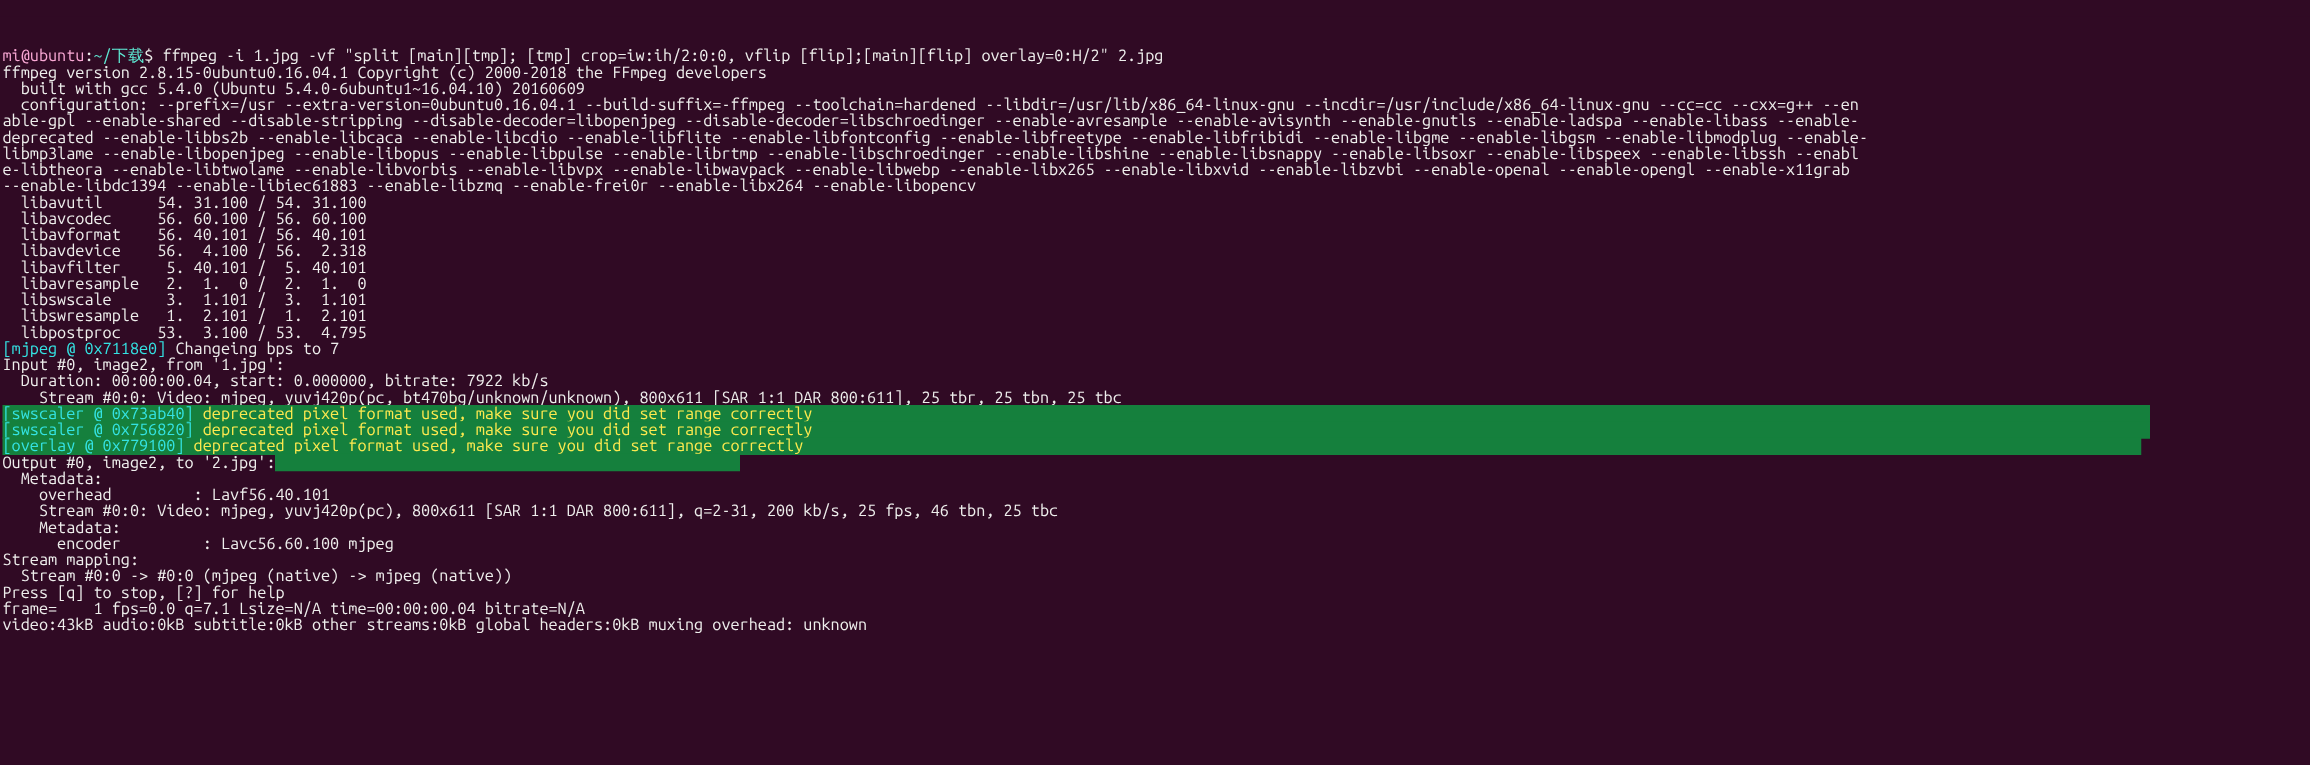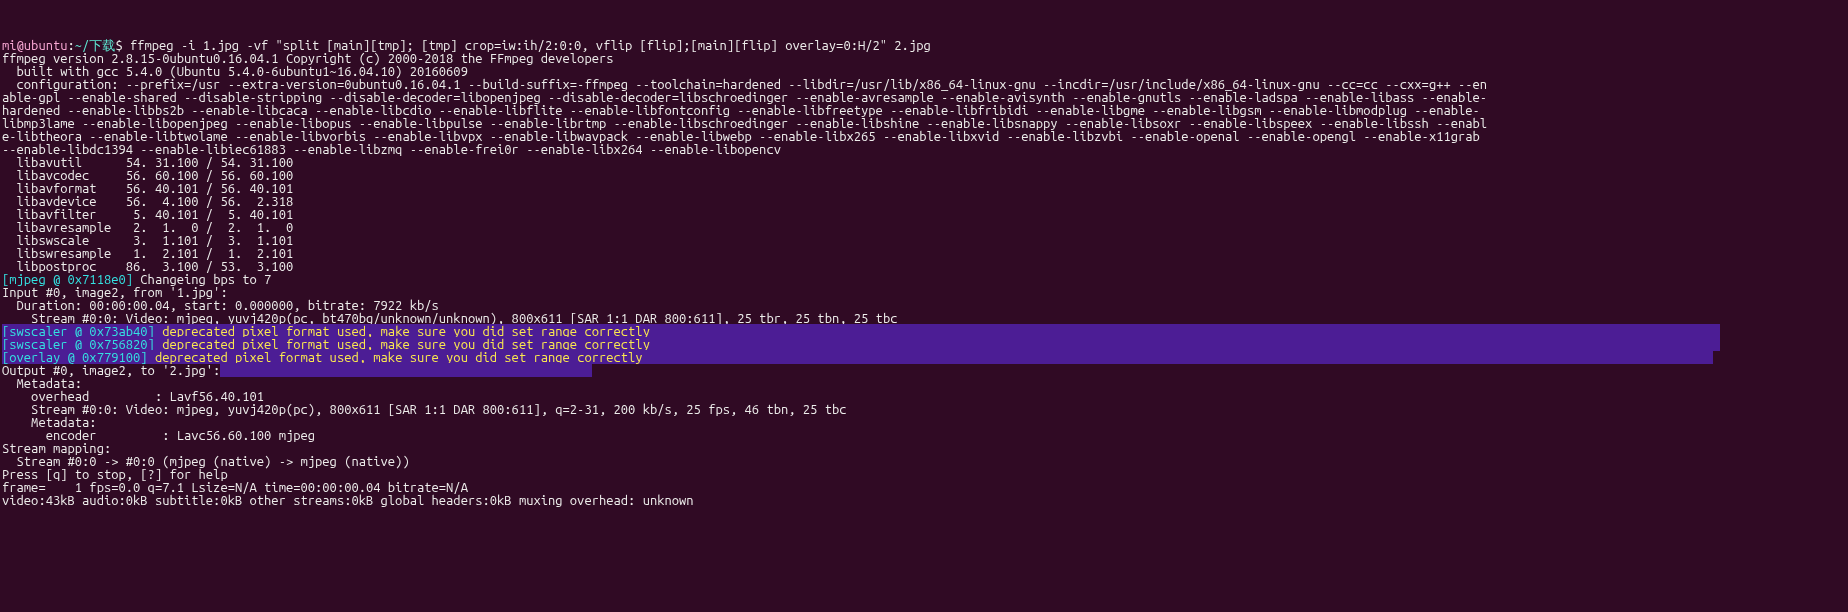--- a/index.html
+++ b/index.html
@@ -2,43 +2,43 @@
 <html><head>
 <meta charset="utf-8">
 <style>
   html,body{margin:0;padding:0;background:#300a24;color:#fff;font-family:"Ubuntu Mono","DejaVu Sans Mono",monospace;font-size:13px;line-height:13px;white-space:pre;width:1848px;height:612px;overflow:hidden}
   .term{padding:0 2px}
   .green{color:#f9a8d4}
   .blue{color:#5eead4}
   .cyan{color:#34e2e2}
   .yellow{color:#fce94f}
   .white{color:#eeeeec}
-  .sel{background:#4c1d95;color:#eeeeec}
+  .sel{background:#15803d;color:#eeeeec}
 </style>
 </head>
 <body>
 
 <div class="term"><span class="green">mi@ubuntu</span><span class="white">:</span><span class="blue">~/下载</span><span class="white">$ </span><span class="white">ffmpeg -i 1.jpg -vf "split [main][tmp]; [tmp] crop=iw:ih/2:0:0, vflip [flip];[main][flip] overlay=0:H/2" 2.jpg</span>
 <span class="white">ffmpeg version 2.8.15-0ubuntu0.16.04.1 Copyright (c) 2000-2018 the FFmpeg developers</span>
 <span class="white">  built with gcc 5.4.0 (Ubuntu 5.4.0-6ubuntu1~16.04.10) 20160609</span>
 <span class="white">  configuration: --prefix=/usr --extra-version=0ubuntu0.16.04.1 --build-suffix=-ffmpeg --toolchain=hardened --libdir=/usr/lib/x86_64-linux-gnu --incdir=/usr/include/x86_64-linux-gnu --cc=cc --cxx=g++ --en</span>
 <span class="white">able-gpl --enable-shared --disable-stripping --disable-decoder=libopenjpeg --disable-decoder=libschroedinger --enable-avresample --enable-avisynth --enable-gnutls --enable-ladspa --enable-libass --enable-</span>
-<span class="white">hardened --enable-libbs2b --enable-libcaca --enable-libcdio --enable-libflite --enable-libfontconfig --enable-libfreetype --enable-libfribidi --enable-libgme --enable-libgsm --enable-libmodplug --enable-</span>
+<span class="white">deprecated --enable-libbs2b --enable-libcaca --enable-libcdio --enable-libflite --enable-libfontconfig --enable-libfreetype --enable-libfribidi --enable-libgme --enable-libgsm --enable-libmodplug --enable-</span>
 <span class="white">libmp3lame --enable-libopenjpeg --enable-libopus --enable-libpulse --enable-librtmp --enable-libschroedinger --enable-libshine --enable-libsnappy --enable-libsoxr --enable-libspeex --enable-libssh --enabl</span>
 <span class="white">e-libtheora --enable-libtwolame --enable-libvorbis --enable-libvpx --enable-libwavpack --enable-libwebp --enable-libx265 --enable-libxvid --enable-libzvbi --enable-openal --enable-opengl --enable-x11grab </span>
 <span class="white">--enable-libdc1394 --enable-libiec61883 --enable-libzmq --enable-frei0r --enable-libx264 --enable-libopencv</span>
 <span class="white">  libavutil      54. 31.100 / 54. 31.100</span>
 <span class="white">  libavcodec     56. 60.100 / 56. 60.100</span>
 <span class="white">  libavformat    56. 40.101 / 56. 40.101</span>
 <span class="white">  libavdevice    56.  4.100 / 56.  2.318</span>
 <span class="white">  libavfilter     5. 40.101 /  5. 40.101</span>
 <span class="white">  libavresample   2.  1.  0 /  2.  1.  0</span>
 <span class="white">  libswscale      3.  1.101 /  3.  1.101</span>
 <span class="white">  libswresample   1.  2.101 /  1.  2.101</span>
-<span class="white">  libpostproc    86.  3.100 / 53.  3.100</span>
+<span class="white">  libpostproc    53.  3.100 / 53.  4.795</span>
 <span class="cyan">[mjpeg @ 0x7118e0] </span><span class="white">Changeing bps to 7</span>
 <span class="white">Input #0, image2, from '1.jpg':</span>
 <span class="white">  Duration: 00:00:00.04, start: 0.000000, bitrate: 7922 kb/s</span>
 <span class="white">    Stream #0:0: Video: mjpeg, yuvj420p(pc, bt470bg/unknown/unknown), 800x611 [SAR 1:1 DAR 800:611], 25 tbr, 25 tbn, 25 tbc</span>
 <span class="sel"><span class="cyan">[swscaler @ 0x73ab40] </span><span class="yellow">deprecated pixel format used, make sure you did set range correctly</span><span>                                                                                                                                                   </span></span>
 <span class="sel"><span class="cyan">[swscaler @ 0x756820] </span><span class="yellow">deprecated pixel format used, make sure you did set range correctly</span><span>                                                                                                                                                   </span></span>
 <span class="sel"><span class="cyan">[overlay @ 0x779100] </span><span class="yellow">deprecated pixel format used, make sure you did set range correctly</span><span>                                                                                                                                                   </span></span>
 <span class="white">Output #0, image2, to '2.jpg':</span><span class="sel">                                                   </span>
 <span class="white">  Metadata:</span>
 <span class="white">    overhead         : Lavf56.40.101</span>

